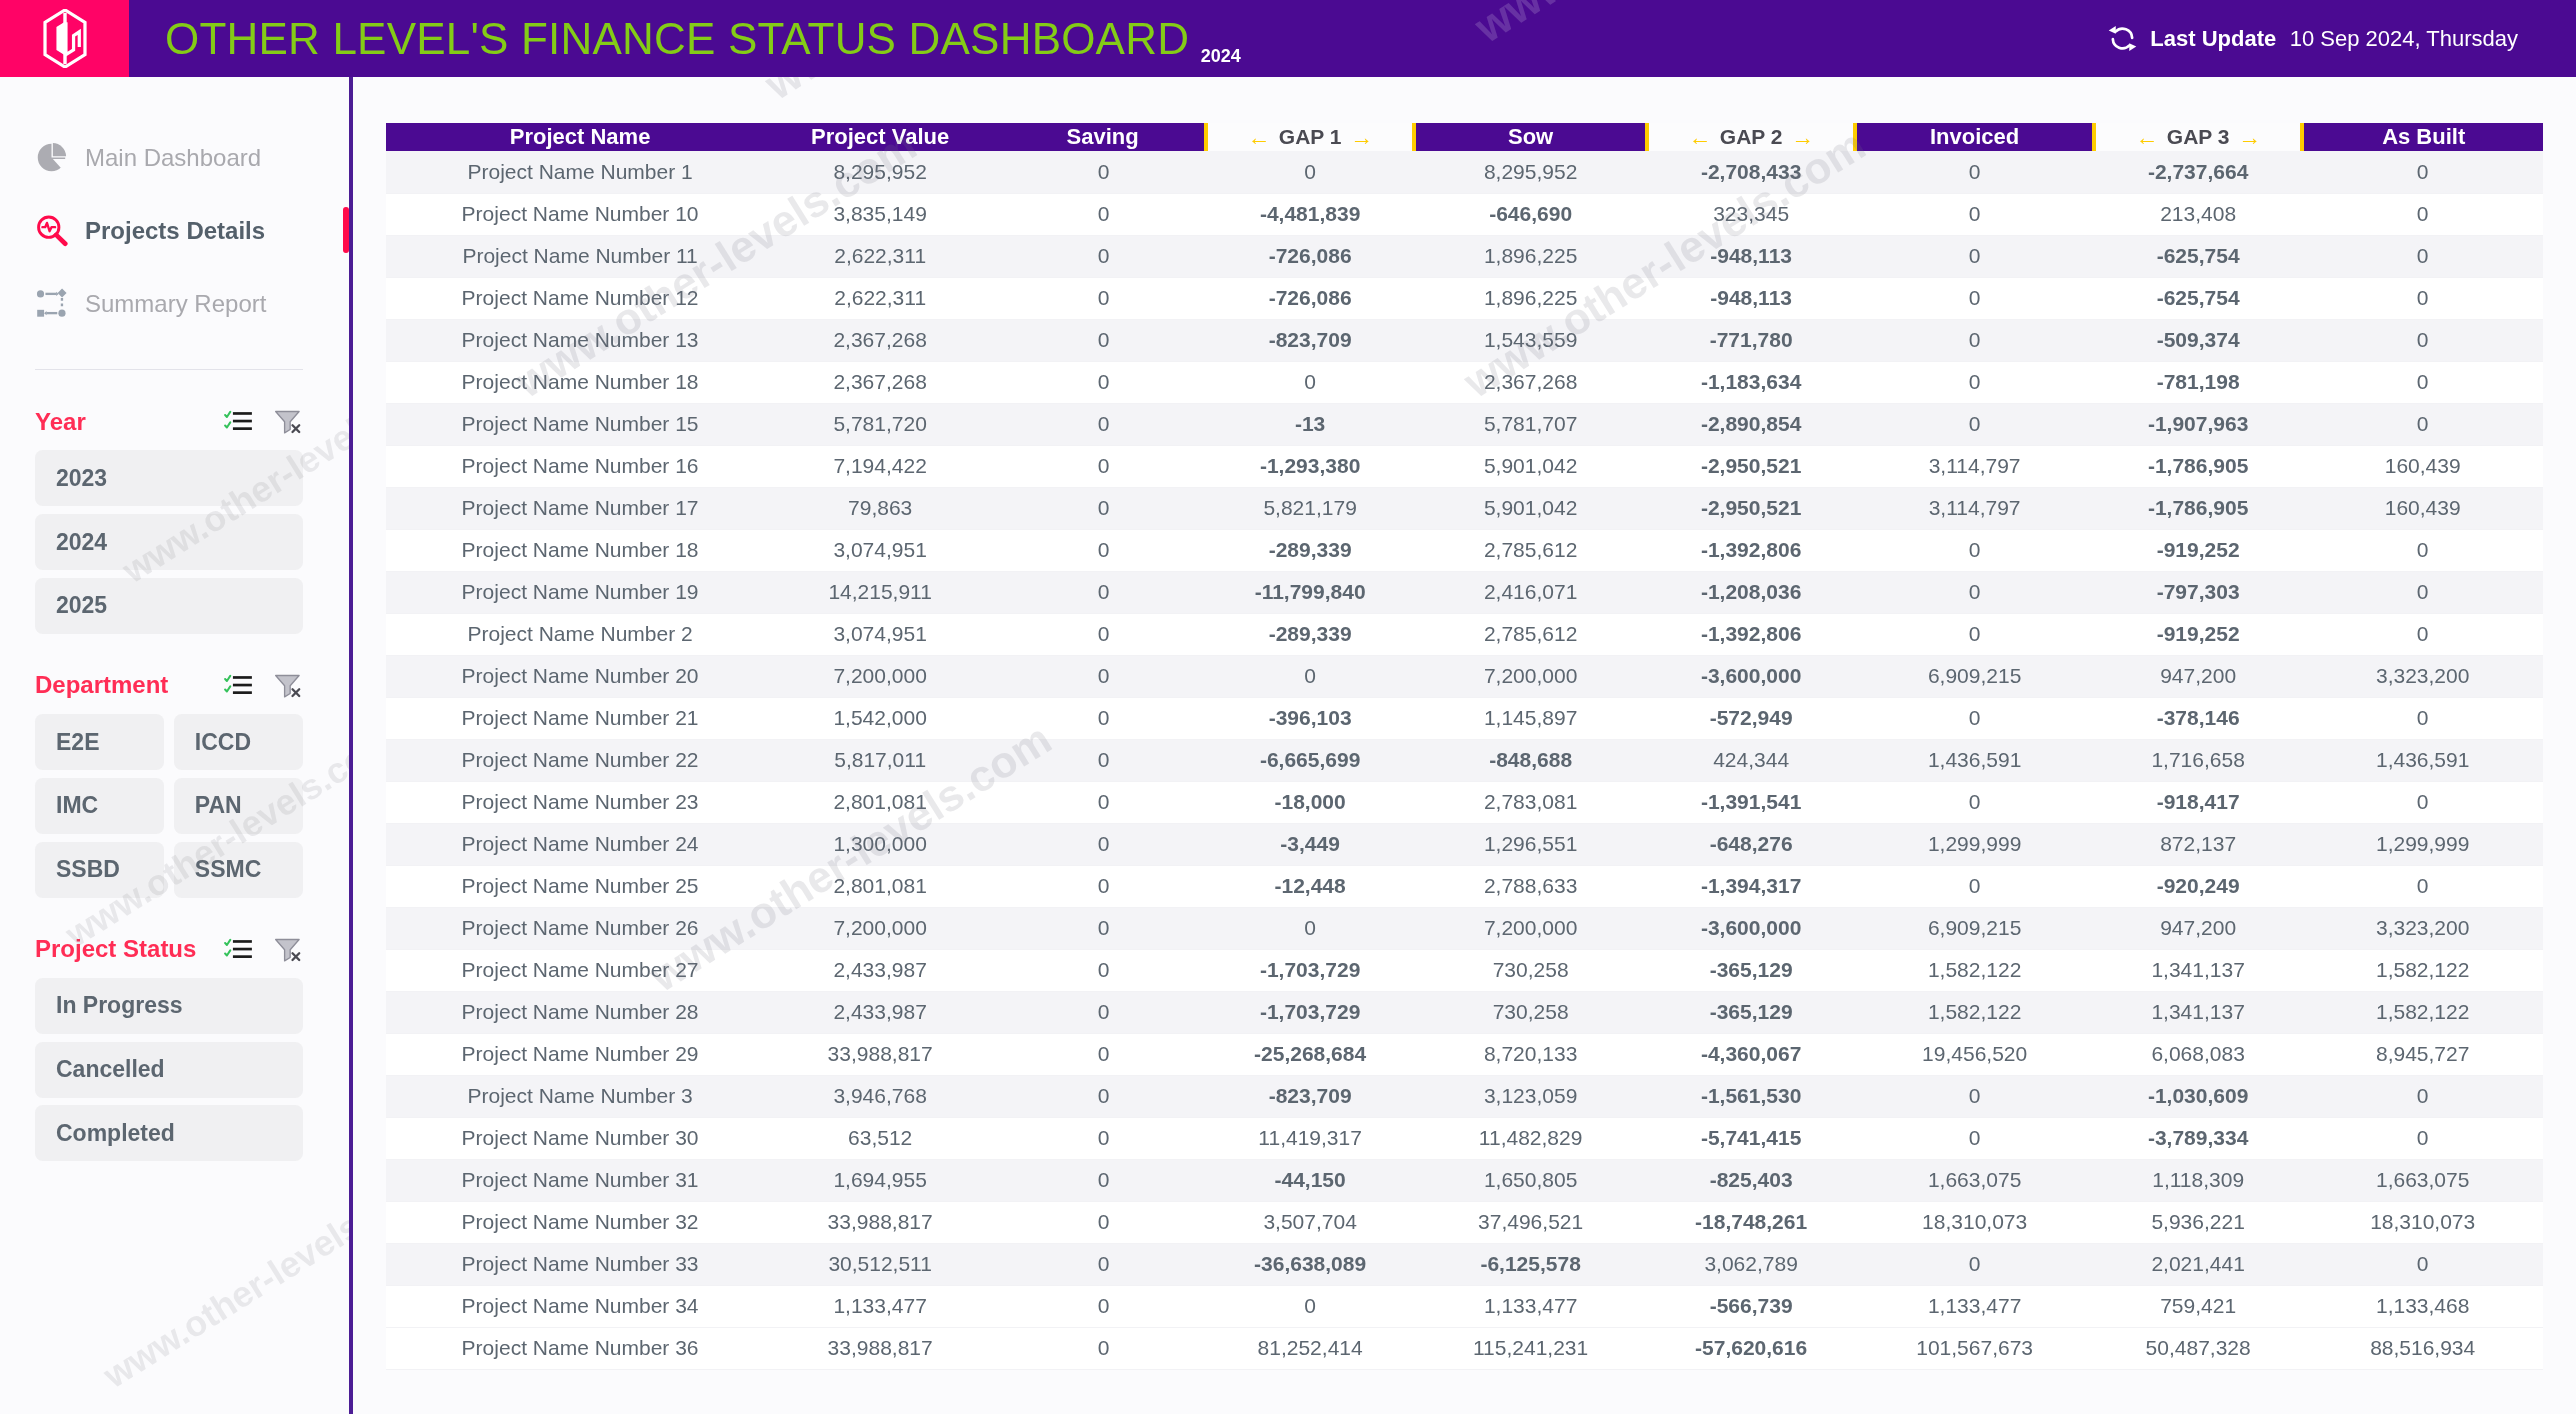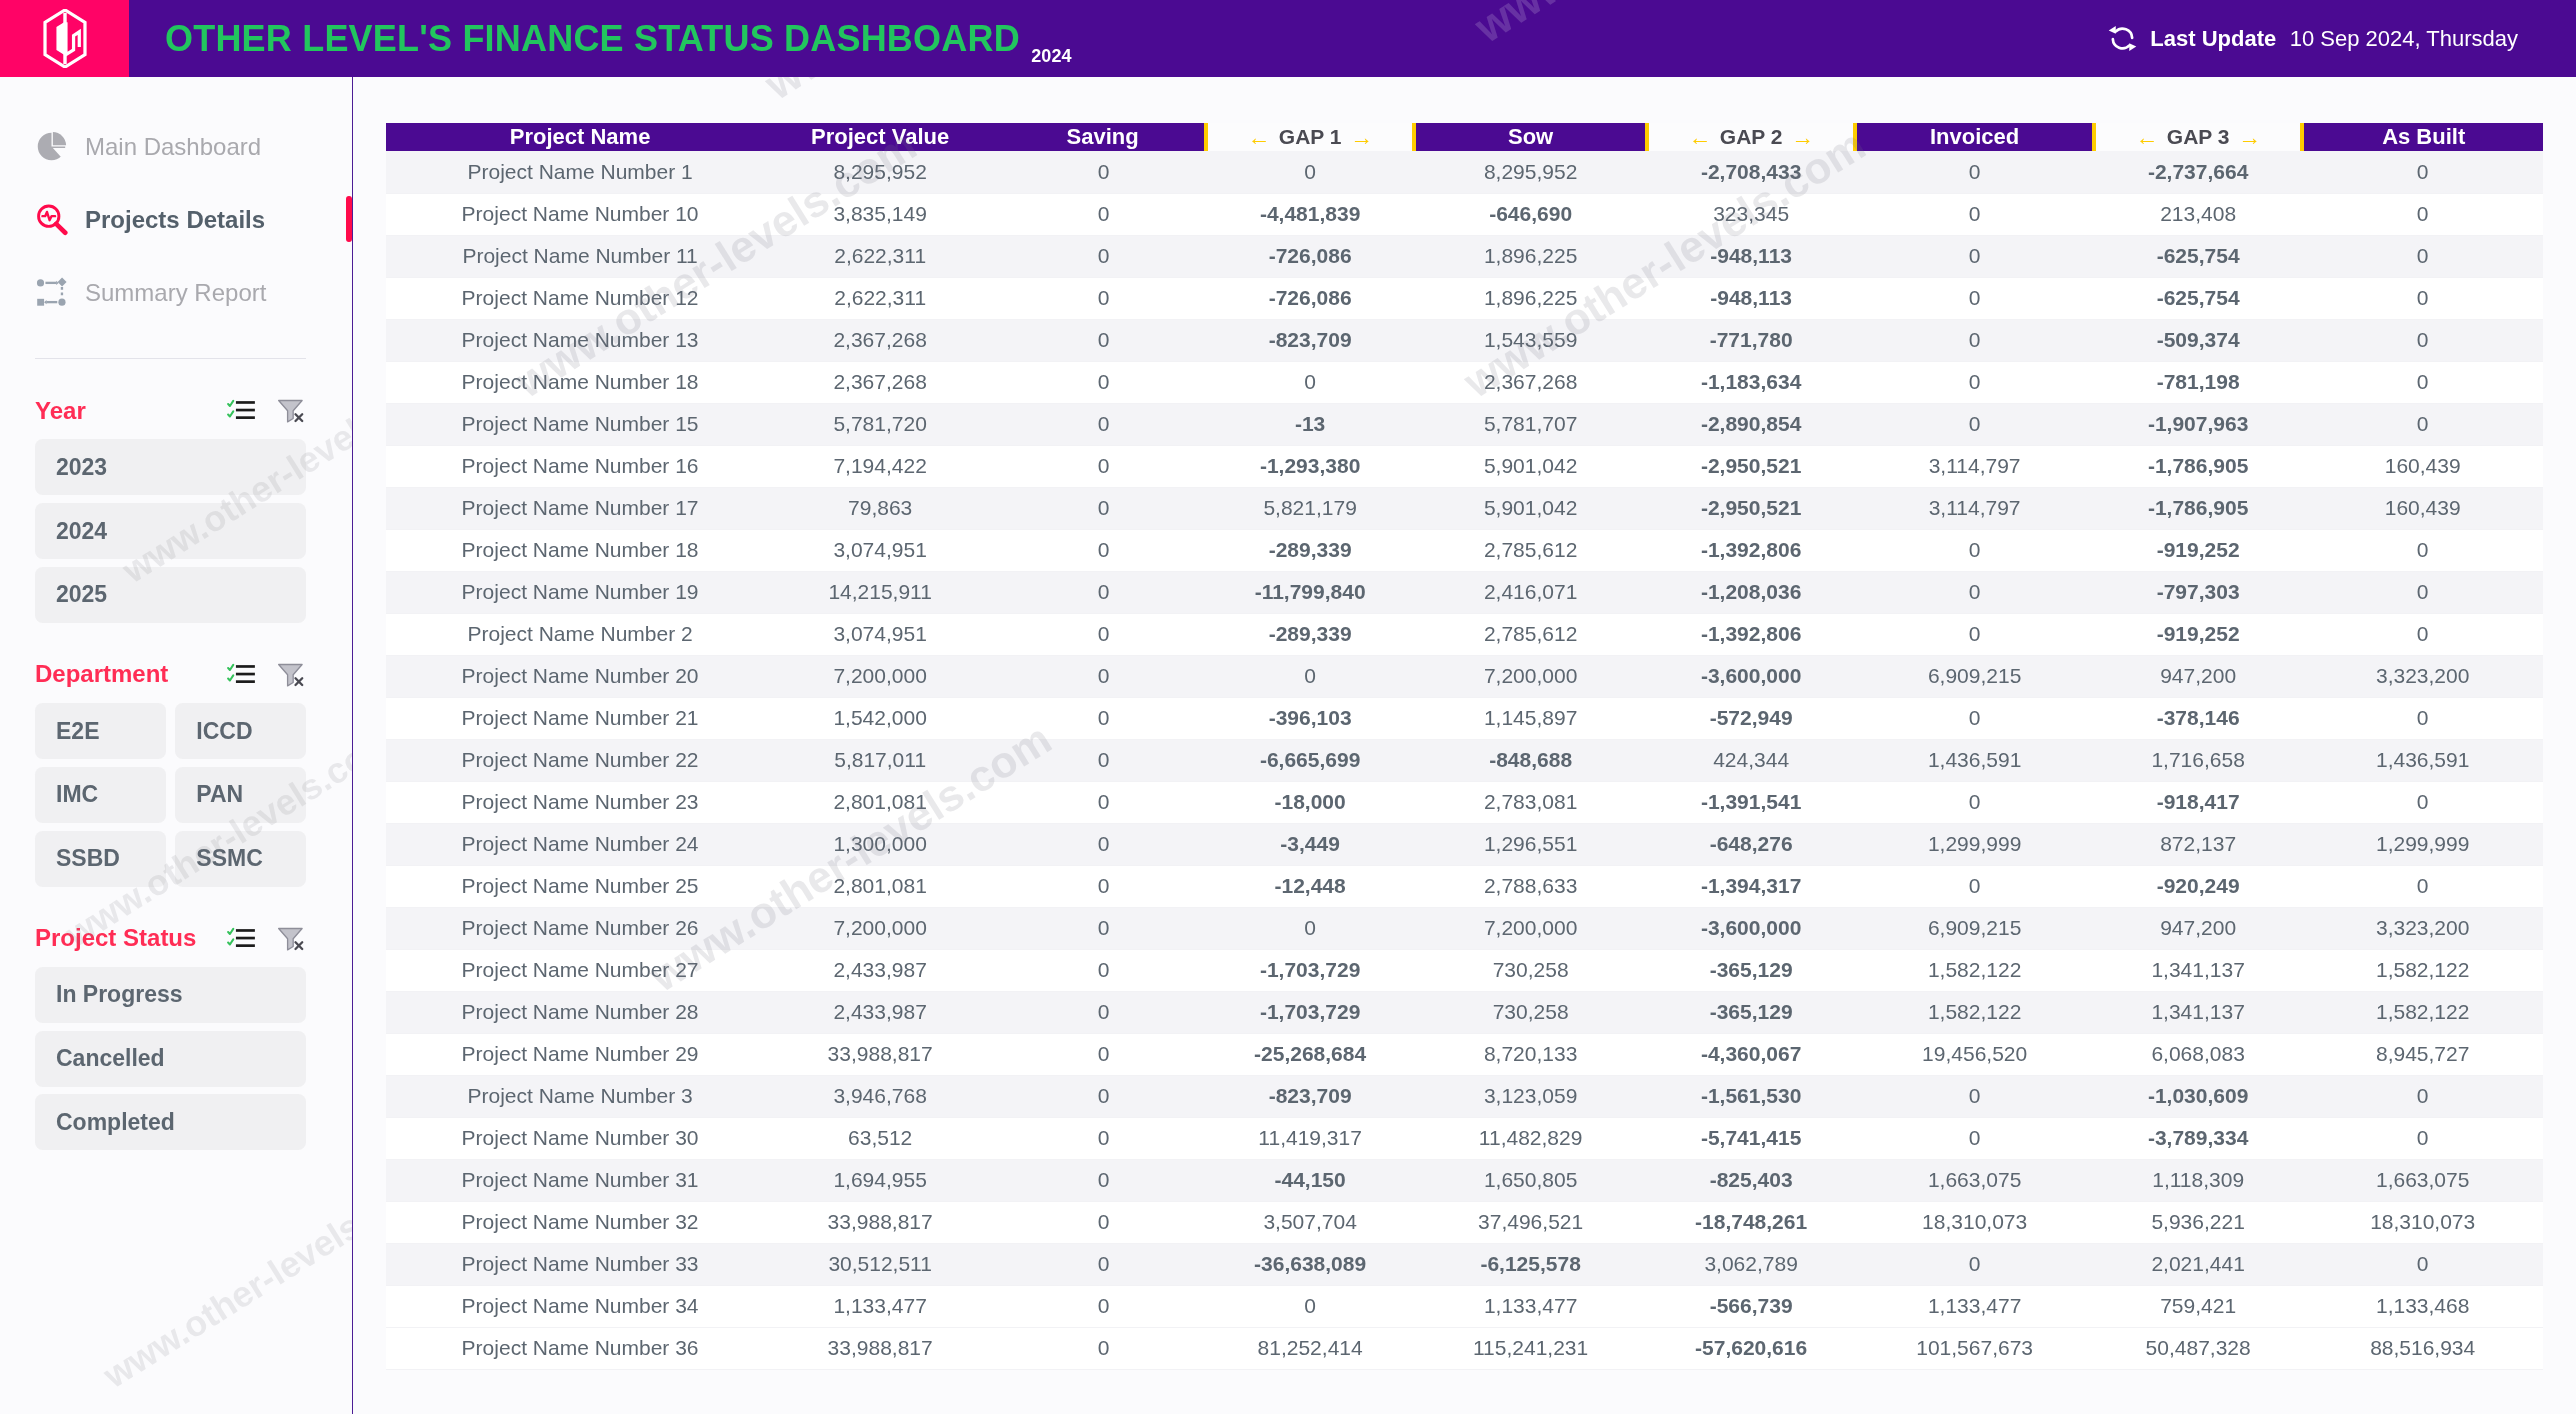--- a/index.html
+++ b/index.html
@@ -23,22 +23,22 @@
     background: #FF0366;
     display: flex; align-items: center; justify-content: center;
   }
   .logo-mark { width: 44px; height: 59px; display: block; }
   .header-title-wrap {
     flex: 1 1 auto;
     display: flex; align-items: center;
     padding-left: 36px; gap: 11.5px;
   }
   .header-title {
-    color: #22c55e;
-    font-size: 36px; font-weight: bold;
+    color: #84cc16;
+    font-size: 44px; font-weight: normal;
     letter-spacing: 0.2px;
     white-space: nowrap;
   }
   .header-year {
     color: #ffffff; font-size: 18px; font-weight: bold;
     align-self: flex-end; padding-bottom: 9.6px;
   }
   .header-right {
     display: flex; align-items: center; gap: 13.4px;
     padding-right: 58px; white-space: nowrap;
@@ -47,23 +47,23 @@
   .lu-label { color: #ffffff; font-size: 22px; font-weight: bold; }
   .lu-date  { color: #ffffff; font-size: 22px; font-weight: normal; }
 
   
   .body-wrap { flex: 1 1 auto; display: flex; min-height: 0; }
 
   
   .sidebar {
     width: 353px; flex: 0 0 353px;
     background: #FBFBFD;
-    border-right: 1px solid #4c1d95;
+    border-right: 4px solid #4c1d95;
     position: relative;
-    padding-top: 33px;
+    padding-top: 44px;
     overflow: hidden;
   }
   .nav { padding: 0 0 0 35px; }
   .nav-item {
     display: flex; align-items: center; gap: 17px;
     height: 73px; position: relative; cursor: pointer;
   }
   .nav-icon { width: 33px; height: 33px; flex: 0 0 33px; display: block; }
   .nav-label { font-size: 24px; color: #A9A9AE; white-space: nowrap; }
   .nav-item.active .nav-label { color: #54606B; font-weight: bold; }

